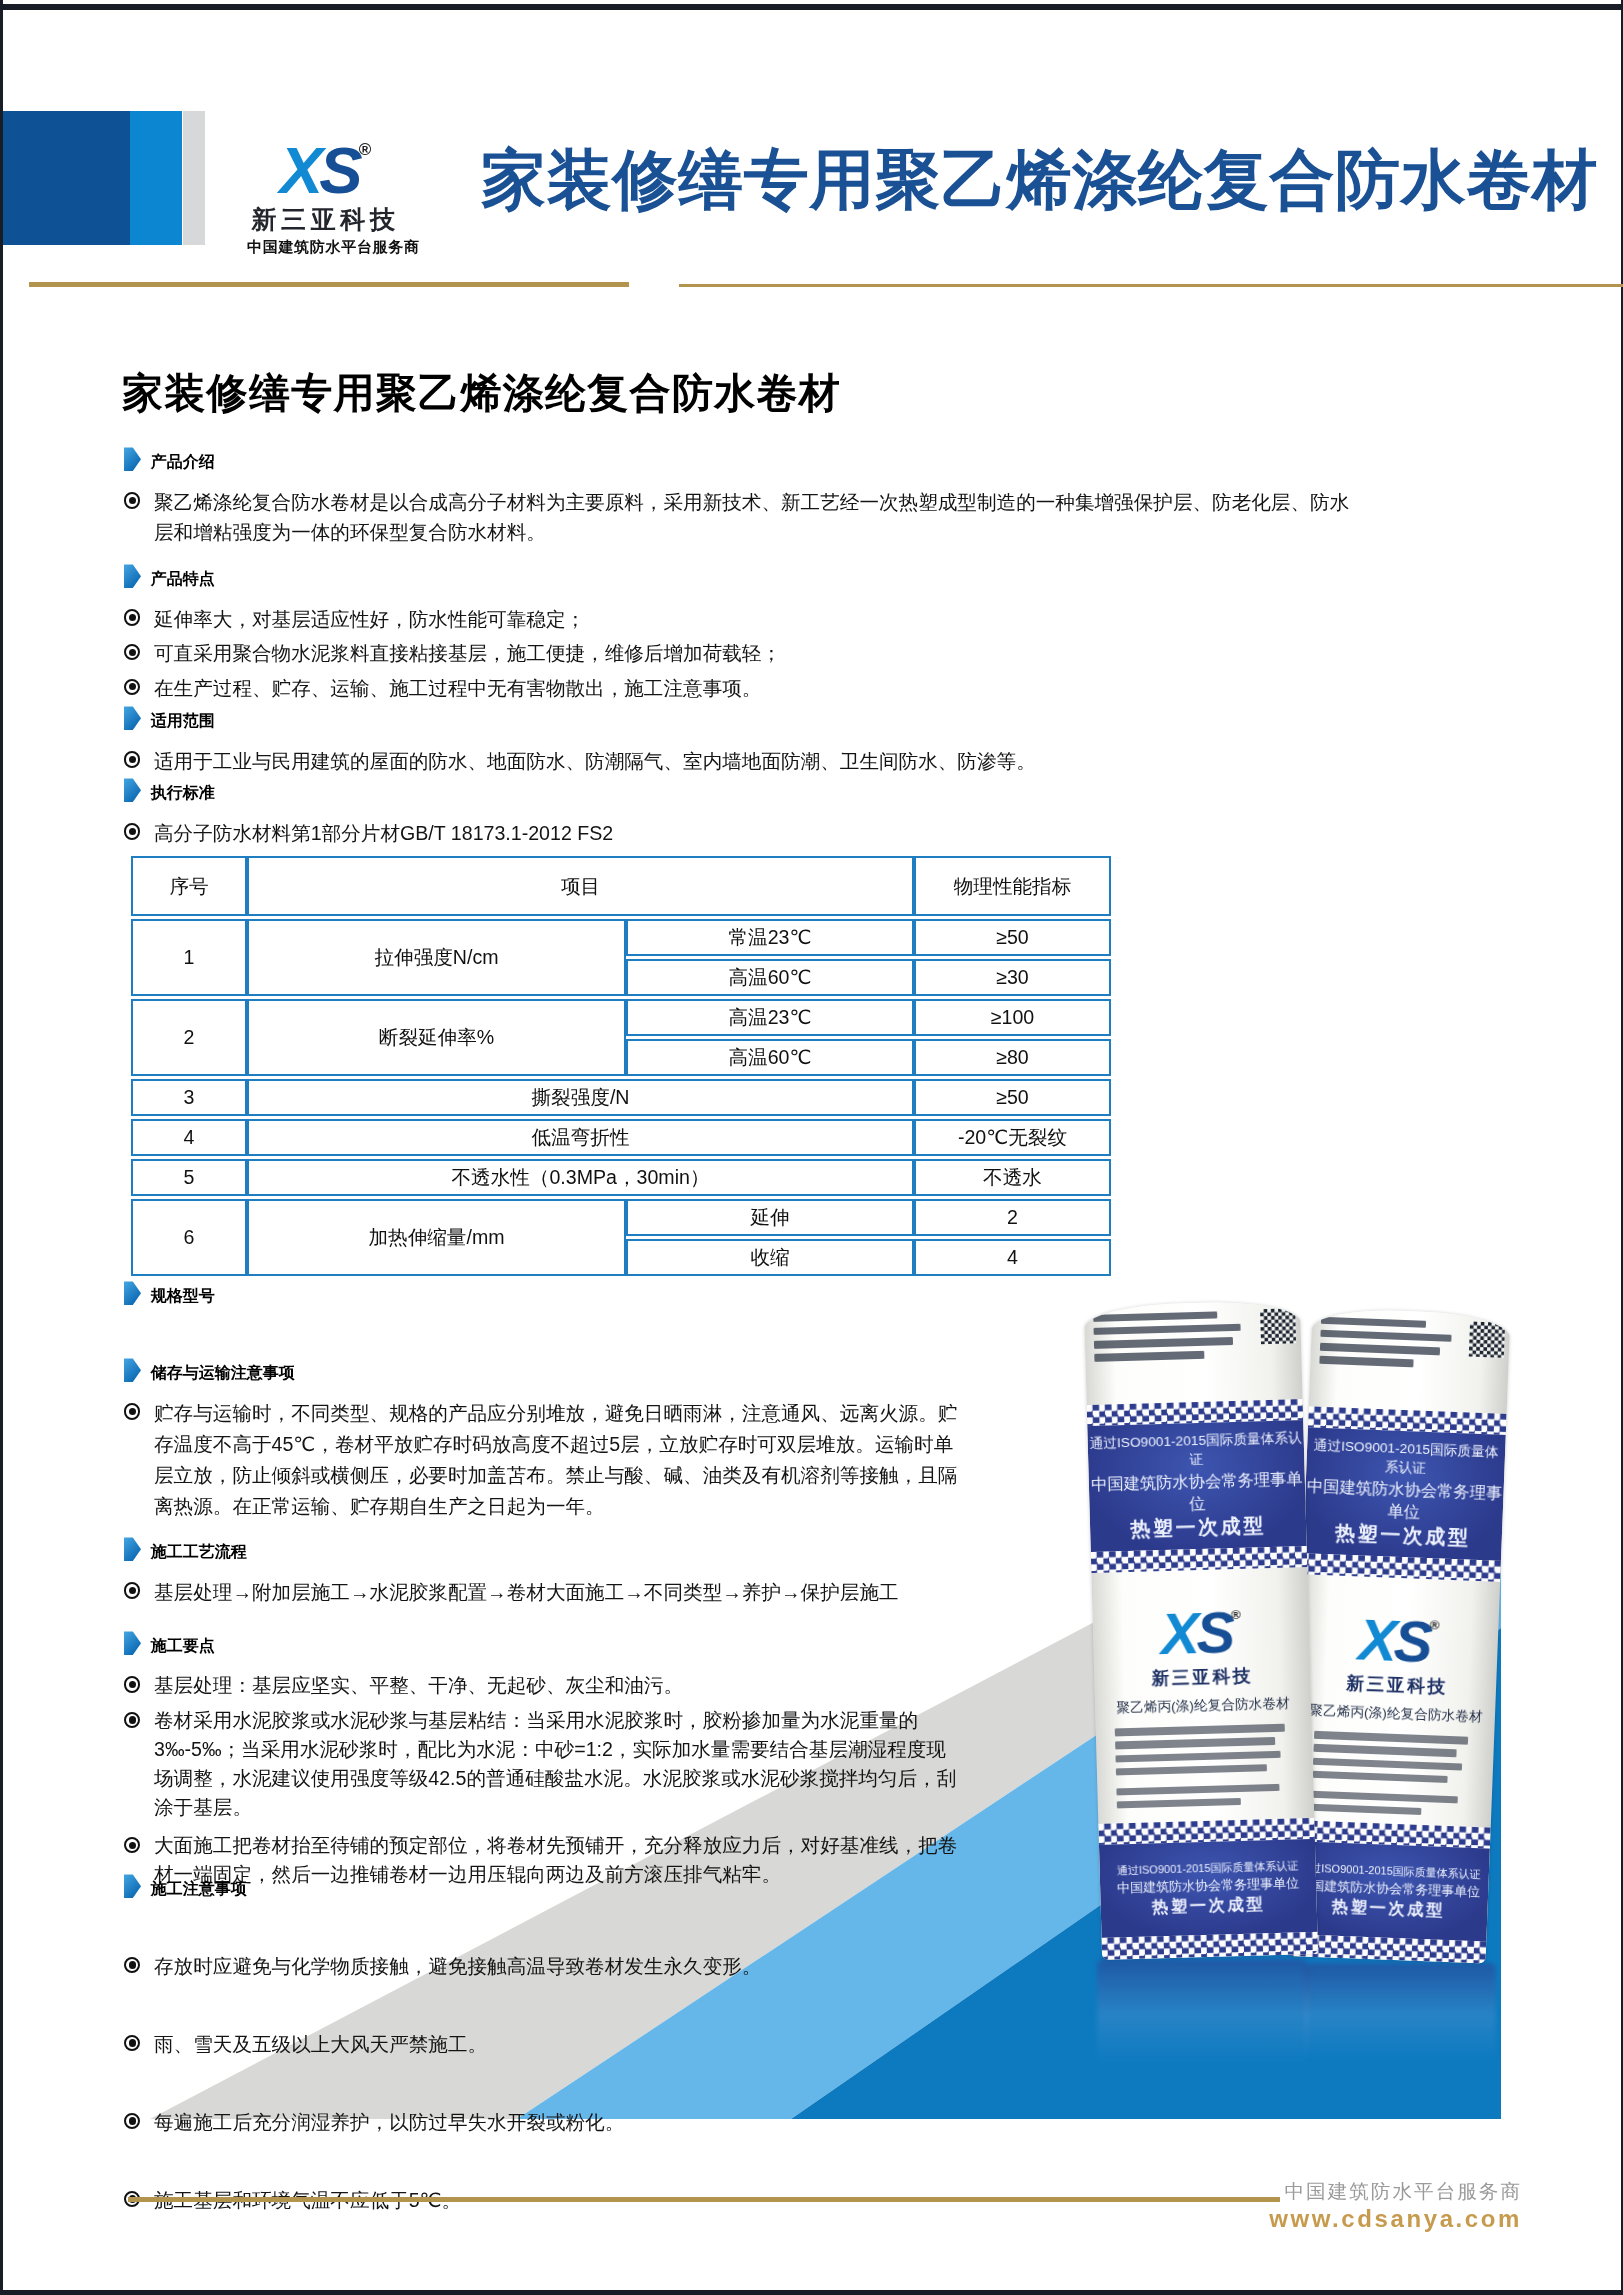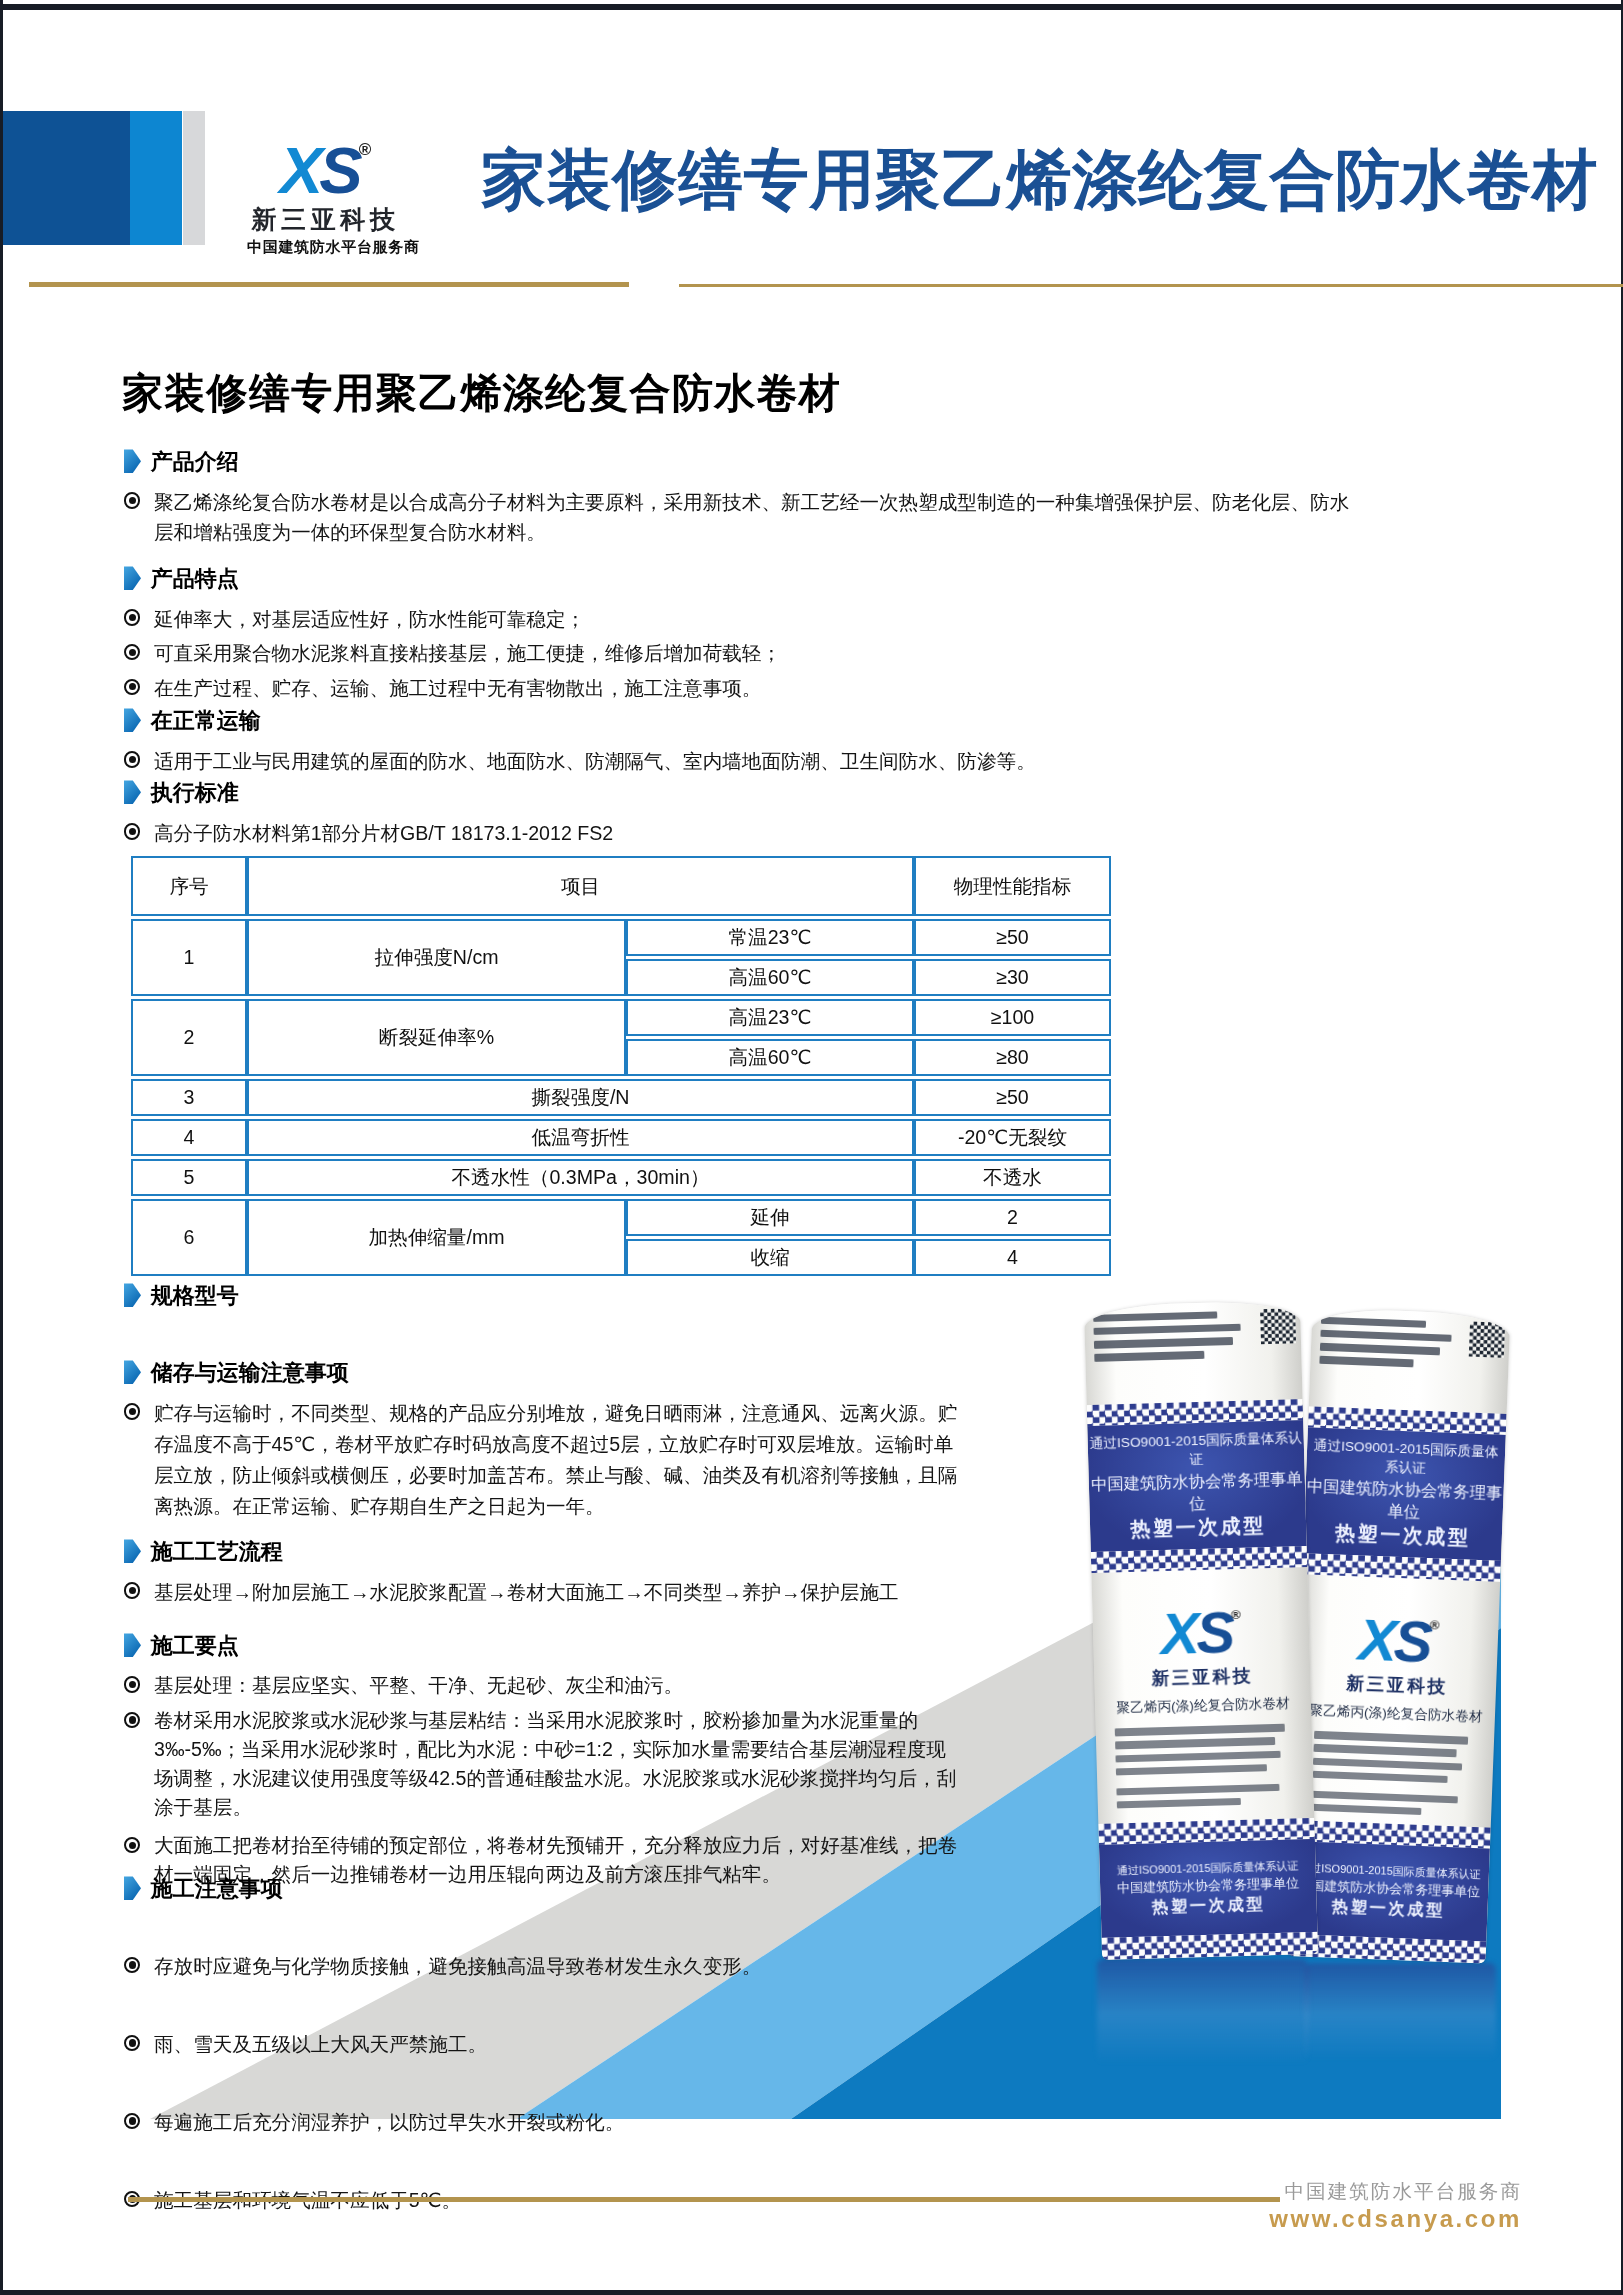--- a/index.html
+++ b/index.html
@@ -32,21 +32,21 @@
   
   .deco{left:0;top:1334px;width:1501px;height:785px;overflow:hidden;z-index:1;}
   .deco > div{position:absolute;left:0;top:0;width:100%;height:100%;}
   .deco-grey{background:#d8d8d6;clip-path:polygon(150px 785px,1501px 74px,1501px 133px,517px 785px);}
   .deco-light{background:#66b7e9;clip-path:polygon(517px 785px,1501px 133px,1501px 294px,791px 785px);}
   .deco-dark{background:#0d7ac0;clip-path:polygon(791px 785px,1501px 294px,1501px 785px);}
 
   
   .content-sec{position:absolute;left:124px;z-index:5;}
   .main-title{left:122px;top:366px;font-size:41px;font-weight:bold;color:#000;letter-spacing:1.3px;z-index:5;}
-  .sec-heading{font-size:22px;font-weight:bold;color:#000;line-height:29px;margin-bottom:10.5px;white-space:nowrap;}
+  .sec-heading{font-size:16px;font-weight:bold;color:#000;line-height:29px;margin-bottom:10.5px;white-space:nowrap;}
   .arrow{display:inline-block;width:17px;height:23.5px;margin-right:9.8px;vertical-align:-3.9px;
     background:linear-gradient(135deg,#45a7e2 0%,#0a67b2 85%);
     clip-path:polygon(0 0,52% 0,100% 50%,52% 100%,0 100%);}
   .bullet{position:relative;padding-left:30px;font-size:19.6px;line-height:30px;color:#141414;margin-bottom:4.6px;}
   .narrow .bullet{width:804px;line-height:31px;}
   .wide .bullet{width:1207px;}
   .sec8 .bullet{width:808px;line-height:29px;margin-bottom:6.5px;}
   .sec8 .bullet + .bullet + .bullet{margin-top:9.2px;}
   .sec9 .bullet{margin-bottom:7.2px;white-space:nowrap;margin-top:48px;}
   .dot{position:absolute;left:0;top:5.9px;width:12.4px;height:12.4px;border:2.6px solid #111;border-radius:50%;}
@@ -138,21 +138,21 @@
 <div class="content-sec wide" style="top:564px">
   <div class="sec-heading"><span class="arrow"></span><span>产品特点</span></div>
   <div class="bullets">
       <div class="bullet"><span class="dot"></span><span class="btext">延伸率大，对基层适应性好，防水性能可靠稳定；</span></div>
       <div class="bullet"><span class="dot"></span><span class="btext">可直采用聚合物水泥浆料直接粘接基层，施工便捷，维修后增加荷载轻；</span></div>
       <div class="bullet"><span class="dot"></span><span class="btext">在生产过程、贮存、运输、施工过程中无有害物散出，施工注意事项。</span></div>
     </div>
 </div>
 
 <div class="content-sec wide" style="top:706px">
-  <div class="sec-heading"><span class="arrow"></span><span>在正常运输</span></div>
+  <div class="sec-heading"><span class="arrow"></span><span>适用范围</span></div>
   <div class="bullets">
       <div class="bullet"><span class="dot"></span><span class="btext">适用于工业与民用建筑的屋面的防水、地面防水、防潮隔气、室内墙地面防潮、卫生间防水、防渗等。</span></div>
     </div>
 </div>
 
 <div class="content-sec wide" style="top:778px">
   <div class="sec-heading"><span class="arrow"></span><span>执行标准</span></div>
   <div class="bullets">
       <div class="bullet"><span class="dot"></span><span class="btext">高分子防水材料第1部分片材GB/T 18173.1-2012  FS2</span></div>
     </div>

